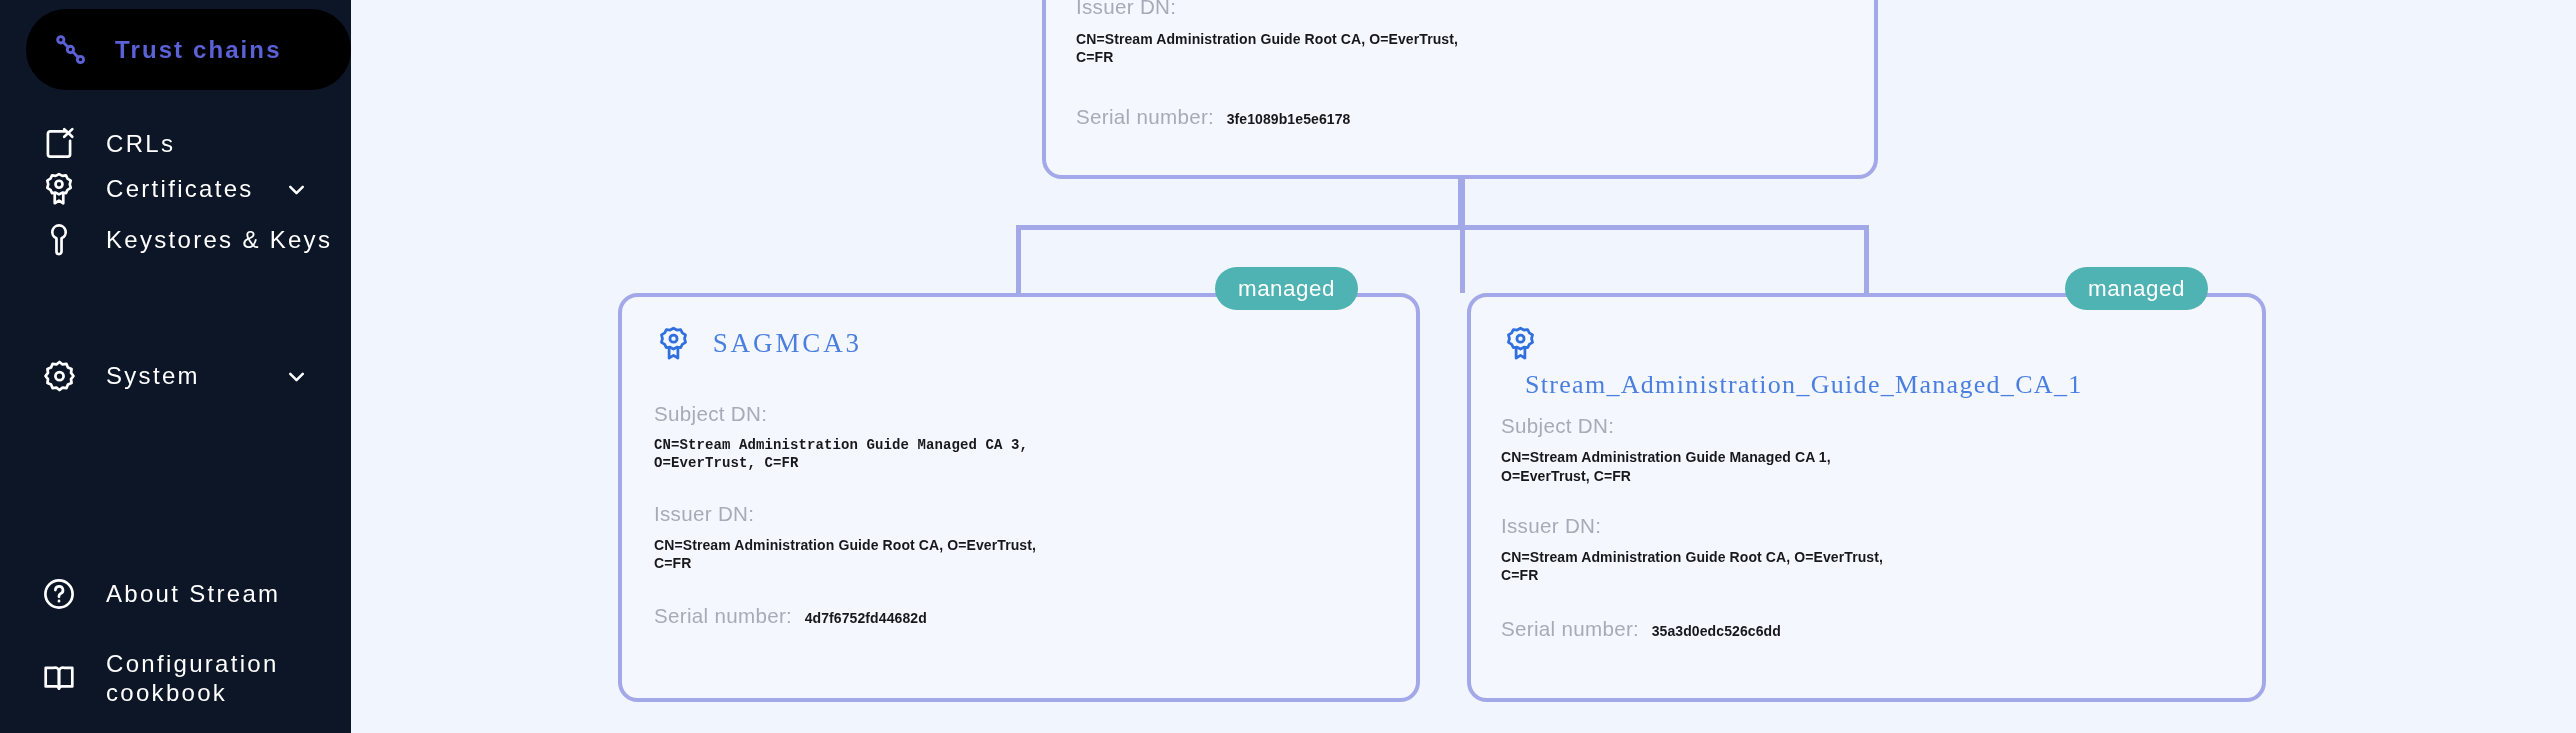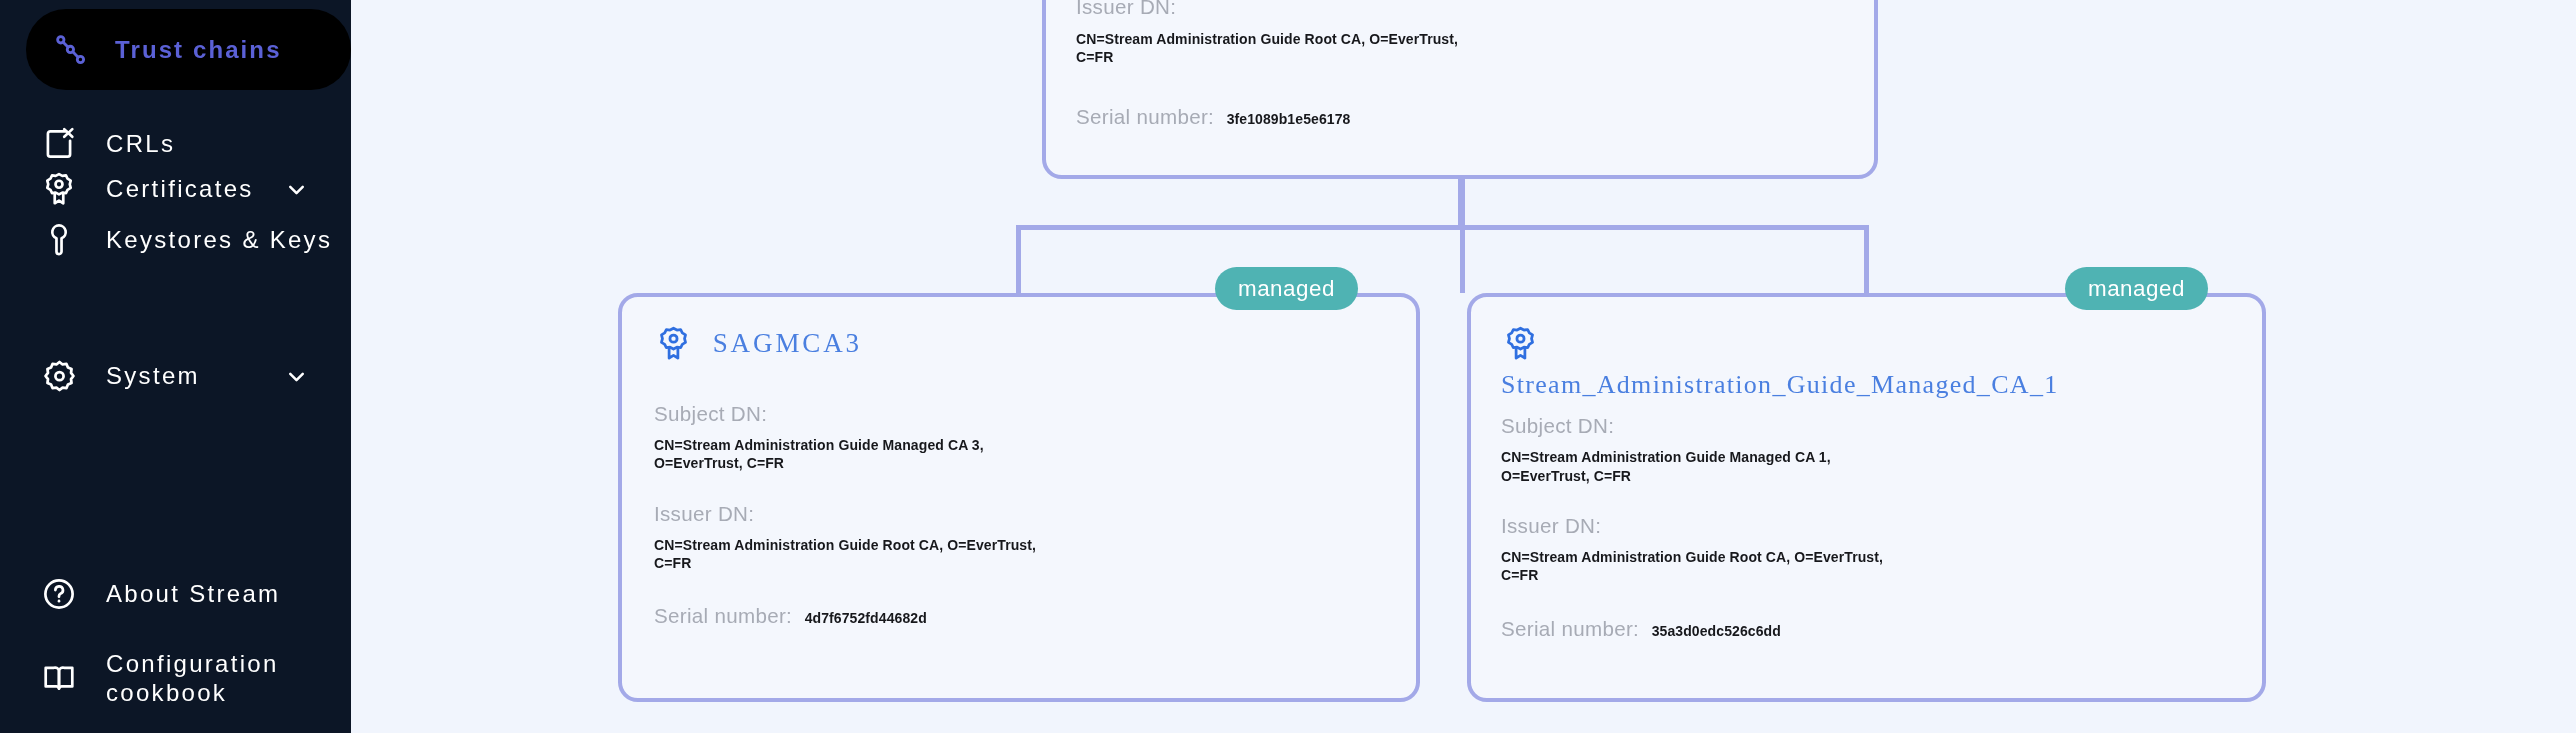--- a/index.html
+++ b/index.html
@@ -114,21 +114,21 @@
 
   .cert-icon { width: 39px; height: 39px; flex: 0 0 39px; }
 
   .card-title {
     color: #4a7fe0;
     font-size: 27px;
     letter-spacing: 2.9px;
     font-weight: 400;
     white-space: nowrap;
   }
-  .card-title.small { font-size: 26px; letter-spacing: 1.3px; }
+  .card-title.small { font-size: 26px; letter-spacing: 1.3px; margin-left: 24px; }
 
   .field-label {
     color: #a7abb5;
     font-size: 20.6px;
     letter-spacing: 0.3px;
   }
   .field-value {
     color: #17181c;
     font-size: 14px;
     font-weight: 700;
@@ -284,21 +284,21 @@
             <path d="M12 2.6l2.1 1.1 2.3-.3 1 2.1 2 1.2-.6 2.3.6 2.3-2 1.2-1 2.1-2.3-.3L12 15.4l-2.1-1.1-2.3.3-1-2.1-2-1.2.6-2.3L4.6 6.7l2-1.2 1-2.1 2.3.3z"></path>
             <circle cx="12" cy="9" r="2.2"></circle>
             <path d="M9.3 14.6V21l2.7-1.7L14.7 21v-6.4"></path>
           </svg>
         </span>
         <span class="card-title">SAGMCA3</span>
       </div>
 
       <div style="margin-top:39px;">
         <div class="field-label">Subject DN:</div>
-        <div class="field-value" style="margin-top:9.8px;">CN=Stream Administration Guide Managed CA 3,
+        <div class="field-value" style="margin-top:9.8px;font-family:Liberation Mono, monospace;">CN=Stream Administration Guide Managed CA 3,
 O=EverTrust, C=FR</div>
       </div>
 
       <div style="margin-top:29px;">
         <div class="field-label">Issuer DN:</div>
         <div class="field-value" style="margin-top:9.8px;">CN=Stream Administration Guide Root CA, O=EverTrust,
 C=FR</div>
       </div>
 
       <div class="serial-row" style="margin-top:32px;">

